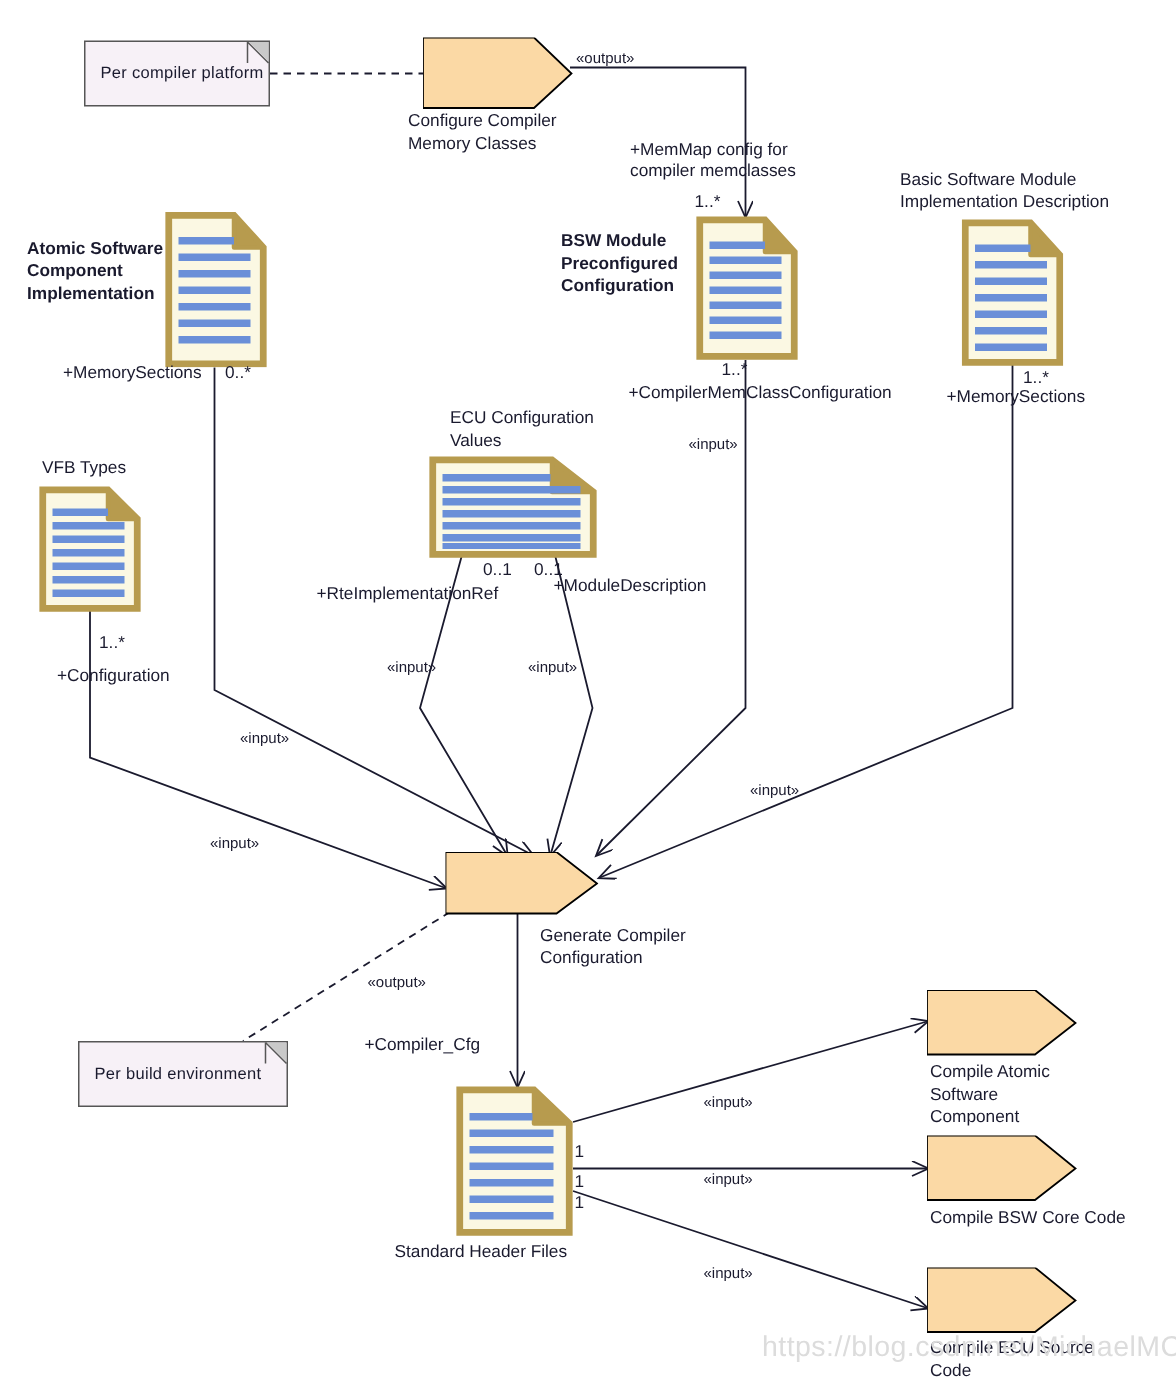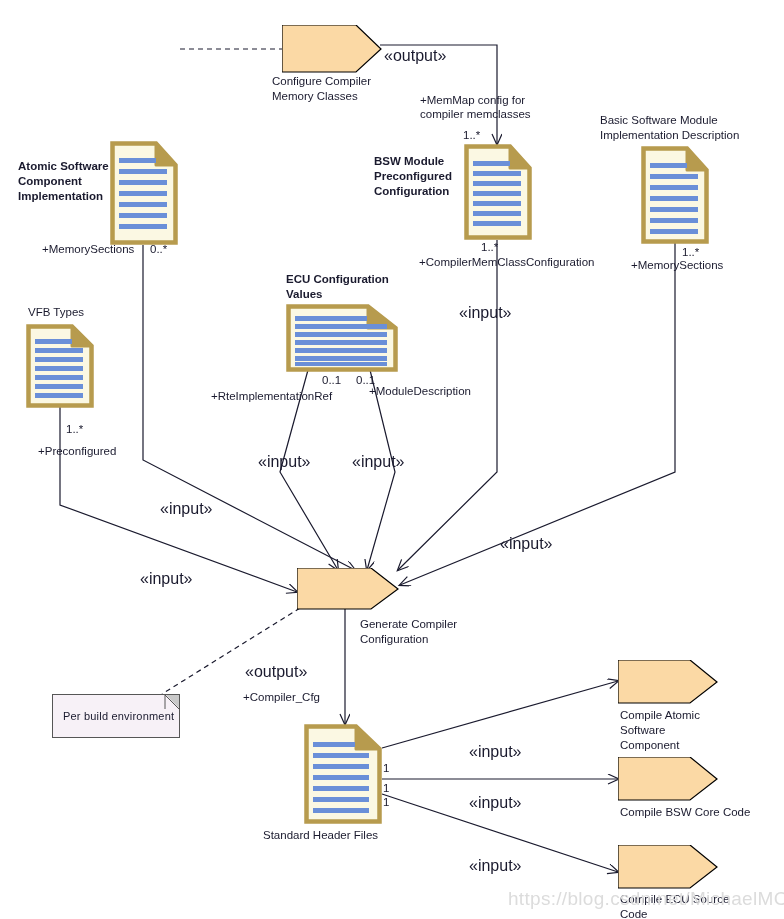--- a/index.html
+++ b/index.html
@@ -54,25 +54,24 @@
   }
   .mult{
     position:absolute;
     font-size:11.5px;
     line-height:14px;
     color:#1a1a2e;
     white-space:nowrap;
   }
   .stereo{
     position:absolute;
-    font-size:16px;
+    font-size:10px;
     line-height:14px;
     color:#1a1a2e;
     white-space:nowrap;
-    margin-top:16px;
   }
   .rolename{
     position:absolute;
     font-size:11.5px;
     line-height:14px;
     color:#1a1a2e;
     white-space:pre-line;
   }
   .watermark{
     position:absolute;
@@ -117,22 +116,29 @@
       <path d="M345,607 L345,724" marker-end="url(#ah)"></path>
 
       <path d="M382,748 L618,681" marker-end="url(#ah)"></path>
 
       <path d="M382,779 L618,779" marker-end="url(#ah)"></path>
 
       <path d="M382,794 L618,872" marker-end="url(#ah)"></path>
     </g>
   </svg>
 
-
-  <div class="note" style="left:52px; top:694px; width:128px; height:44px;">
+  <div class="note" style="left:56px; top:27px; width:124px; height:44px;">
+    <span class="note-text">Per compiler platform</span>
+    <span class="nfold"></span>
+    <svg style="position:absolute;top:0;right:0;width:14px;height:14px;overflow:visible">
+      <path d="M0,0 L14,14 M0,0 L0,14" stroke="#565656" stroke-width="1" fill="none"></path>
+    </svg>
+  </div>
+
+  <div class="note" style="left:52px; top:694px; width:140px; height:44px;">
     <span class="note-text">Per build environment</span>
     <span class="nfold"></span>
     <svg style="position:absolute;top:0;right:0;width:14px;height:14px;overflow:visible">
       <path d="M0,0 L14,14 M0,0 L0,14" stroke="#565656" stroke-width="1" fill="none"></path>
     </svg>
   </div>
 
   <svg style="position:absolute;left:282px;top:25px;width:100px;height:48px;" viewBox="0 0 100 48">
     <path d="M0,0 L74,0 L99,24 L74,47 L0,47 Z" fill="#FBD9A5" stroke="#000000" stroke-width="1.2"></path>
   </svg>
@@ -228,21 +234,21 @@
     <g fill="#6A8FD8">
       <rect x="9" y="12" width="72" height="5"></rect>
       <rect x="9" y="20" width="92" height="5"></rect>
       <rect x="9" y="28" width="92" height="5"></rect>
       <rect x="9" y="36" width="92" height="5"></rect>
       <rect x="9" y="44" width="92" height="5"></rect>
       <rect x="9" y="52" width="92" height="5"></rect>
       <rect x="9" y="58" width="92" height="4"></rect>
     </g>
   </svg>
-  <div class="lbl" style="left:286px; top:272px; width:140px;font-weight:bold;">ECU Configuration
+  <div class="lbl" style="left:300px; top:272px; width:140px;">ECU Configuration
 Values</div>
   <div class="mult" style="left:322px; top:373px;">0..1</div>
   <div class="mult" style="left:356px; top:373px;">0..1</div>
   <div class="rolename" style="left:211px; top:389px;">+RteImplementationRef</div>
   <div class="rolename" style="left:369px; top:384px;">+ModuleDescription</div>
 
   <svg style="position:absolute;left:26px;top:324px;width:68px;height:84px;" viewBox="0 0 68 84">
     <path d="M2.5,2.5 L46,2.5 L65.5,22 L65.5,81.5 L2.5,81.5 Z" fill="#FBF8E3" stroke="#B79B4E" stroke-width="4.5"></path>
     <path d="M46,2.5 L65.5,22 L46,22 Z" fill="#B79B4E" stroke="#B79B4E" stroke-width="3" stroke-linejoin="round"></path>
     <g fill="#6A8FD8">
@@ -250,21 +256,21 @@
       <rect x="9" y="24" width="48" height="5"></rect>
       <rect x="9" y="33" width="48" height="5"></rect>
       <rect x="9" y="42" width="48" height="5"></rect>
       <rect x="9" y="51" width="48" height="5"></rect>
       <rect x="9" y="60" width="48" height="5"></rect>
       <rect x="9" y="69" width="48" height="5"></rect>
     </g>
   </svg>
   <div class="lbl" style="left:28px; top:305px; width:120px;">VFB Types</div>
   <div class="mult" style="left:66px; top:422px;">1..*</div>
-  <div class="rolename" style="left:38px; top:444px;">+Preconfigured</div>
+  <div class="rolename" style="left:38px; top:444px;">+Configuration</div>
 
   <svg style="position:absolute;left:304px;top:724px;width:78px;height:100px;" viewBox="0 0 78 100">
     <path d="M2.5,2.5 L52,2.5 L75.5,25 L75.5,97.5 L2.5,97.5 Z" fill="#FBF8E3" stroke="#B79B4E" stroke-width="4.5"></path>
     <path d="M52,2.5 L75.5,25 L52,25 Z" fill="#B79B4E" stroke="#B79B4E" stroke-width="3" stroke-linejoin="round"></path>
     <g fill="#6A8FD8">
       <rect x="9" y="18" width="42" height="5"></rect>
       <rect x="9" y="29" width="56" height="5"></rect>
       <rect x="9" y="40" width="56" height="5"></rect>
       <rect x="9" y="51" width="56" height="5"></rect>
       <rect x="9" y="62" width="56" height="5"></rect>

